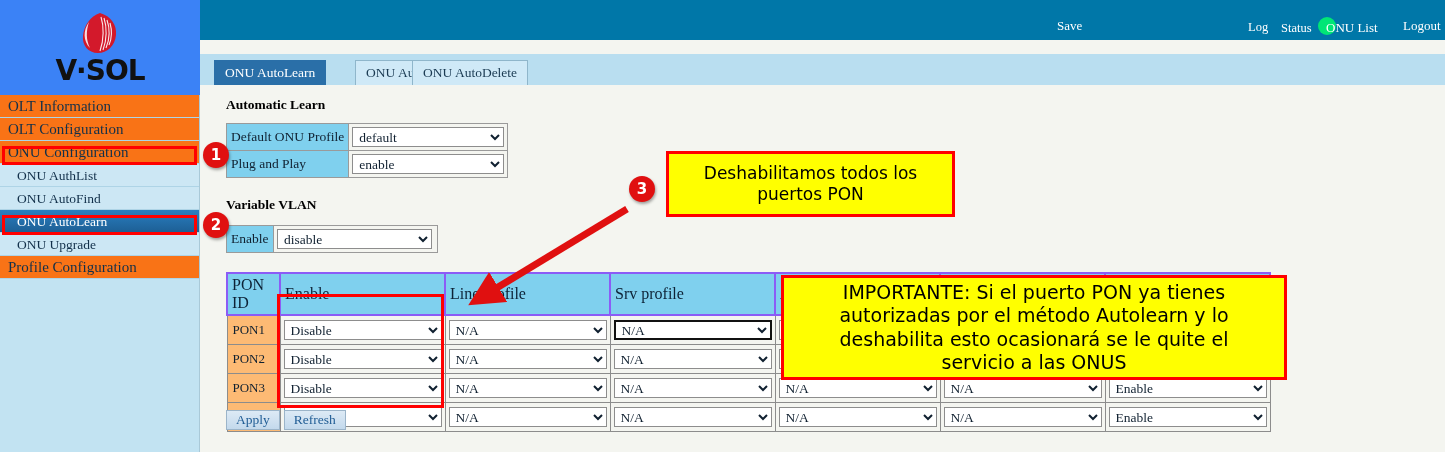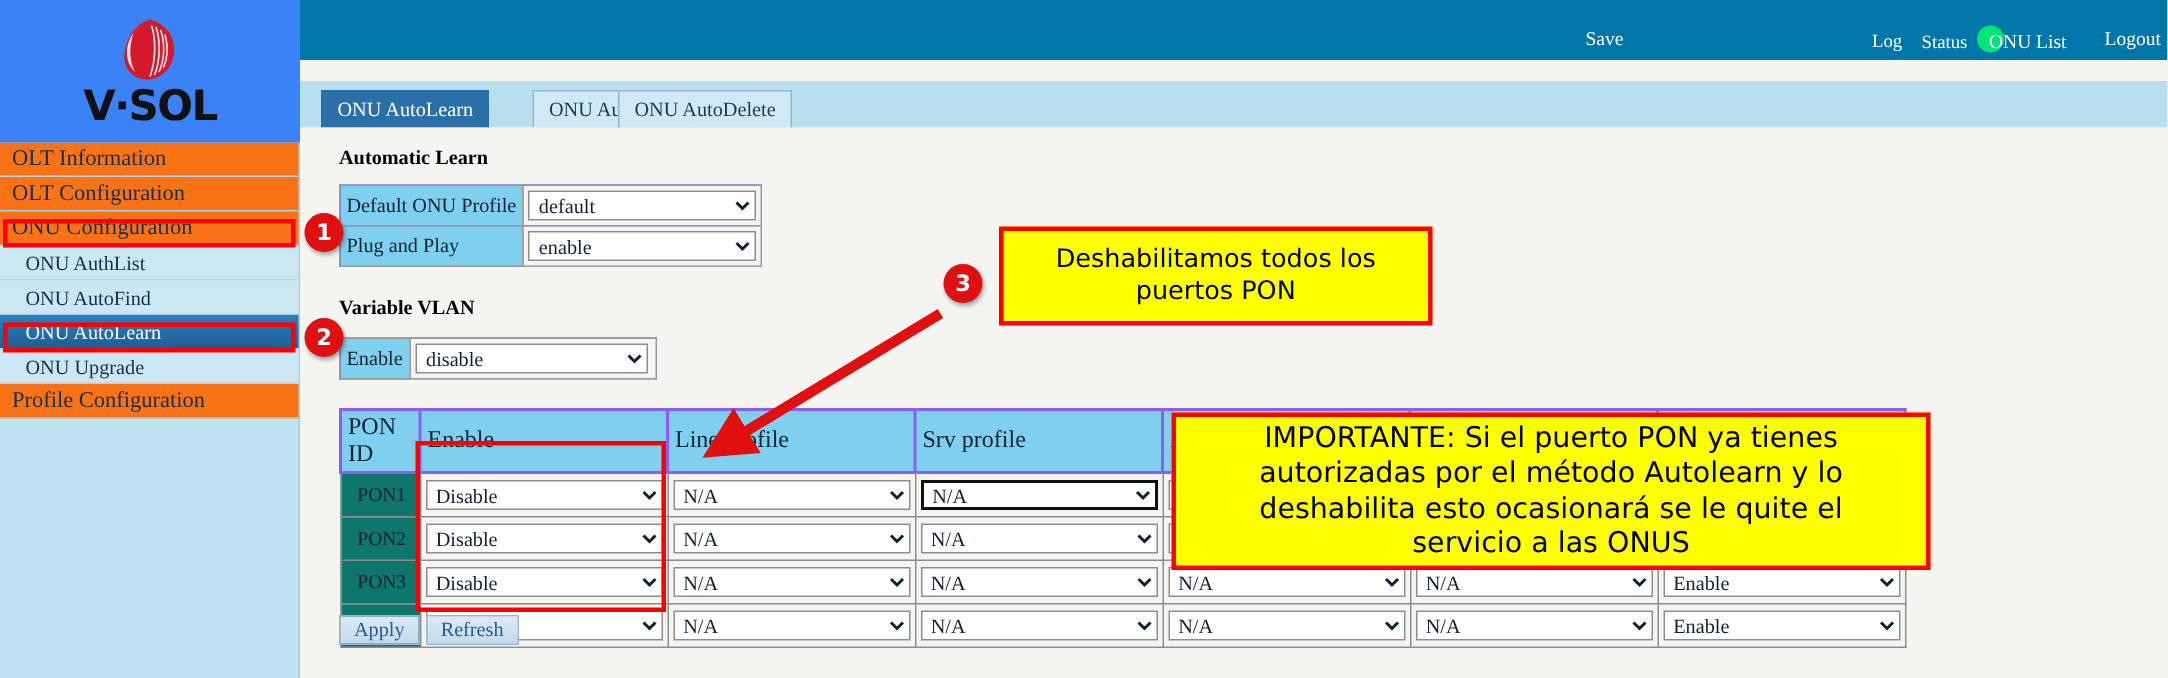--- a/index.html
+++ b/index.html
@@ -127,21 +127,21 @@
     border:2px solid #8b5cf6;
     font-size:16px;font-weight:normal;color:#0d2236;
     text-align:left;padding:2px 4px;height:18px;
   }
   #pon-table td{
     border:1px solid #8c8c8c;
     background:#F4F5F0;
     padding:2px 3px;height:24px;
     font-size:13px;color:#102030;
   }
-  #pon-table td.idcell{background:#0f766e;padding-left:5px;font-size:13px;text-align:center;}
+  #pon-table td.idcell{background:#fdba74;padding-left:5px;font-size:13px;}
   #pon-table select{width:100%;}
   .btn{
     font-family:"Liberation Serif", serif;
     font-size:13.5px;color:#1f5c94;
     background:linear-gradient(to bottom,#ddeaf5,#c3d9ec);
     border:1px solid #9bb4c9;
     padding:1px 9px;
     cursor:pointer;
   }
   #btnrow{position:absolute;left:226px;top:410px;}

